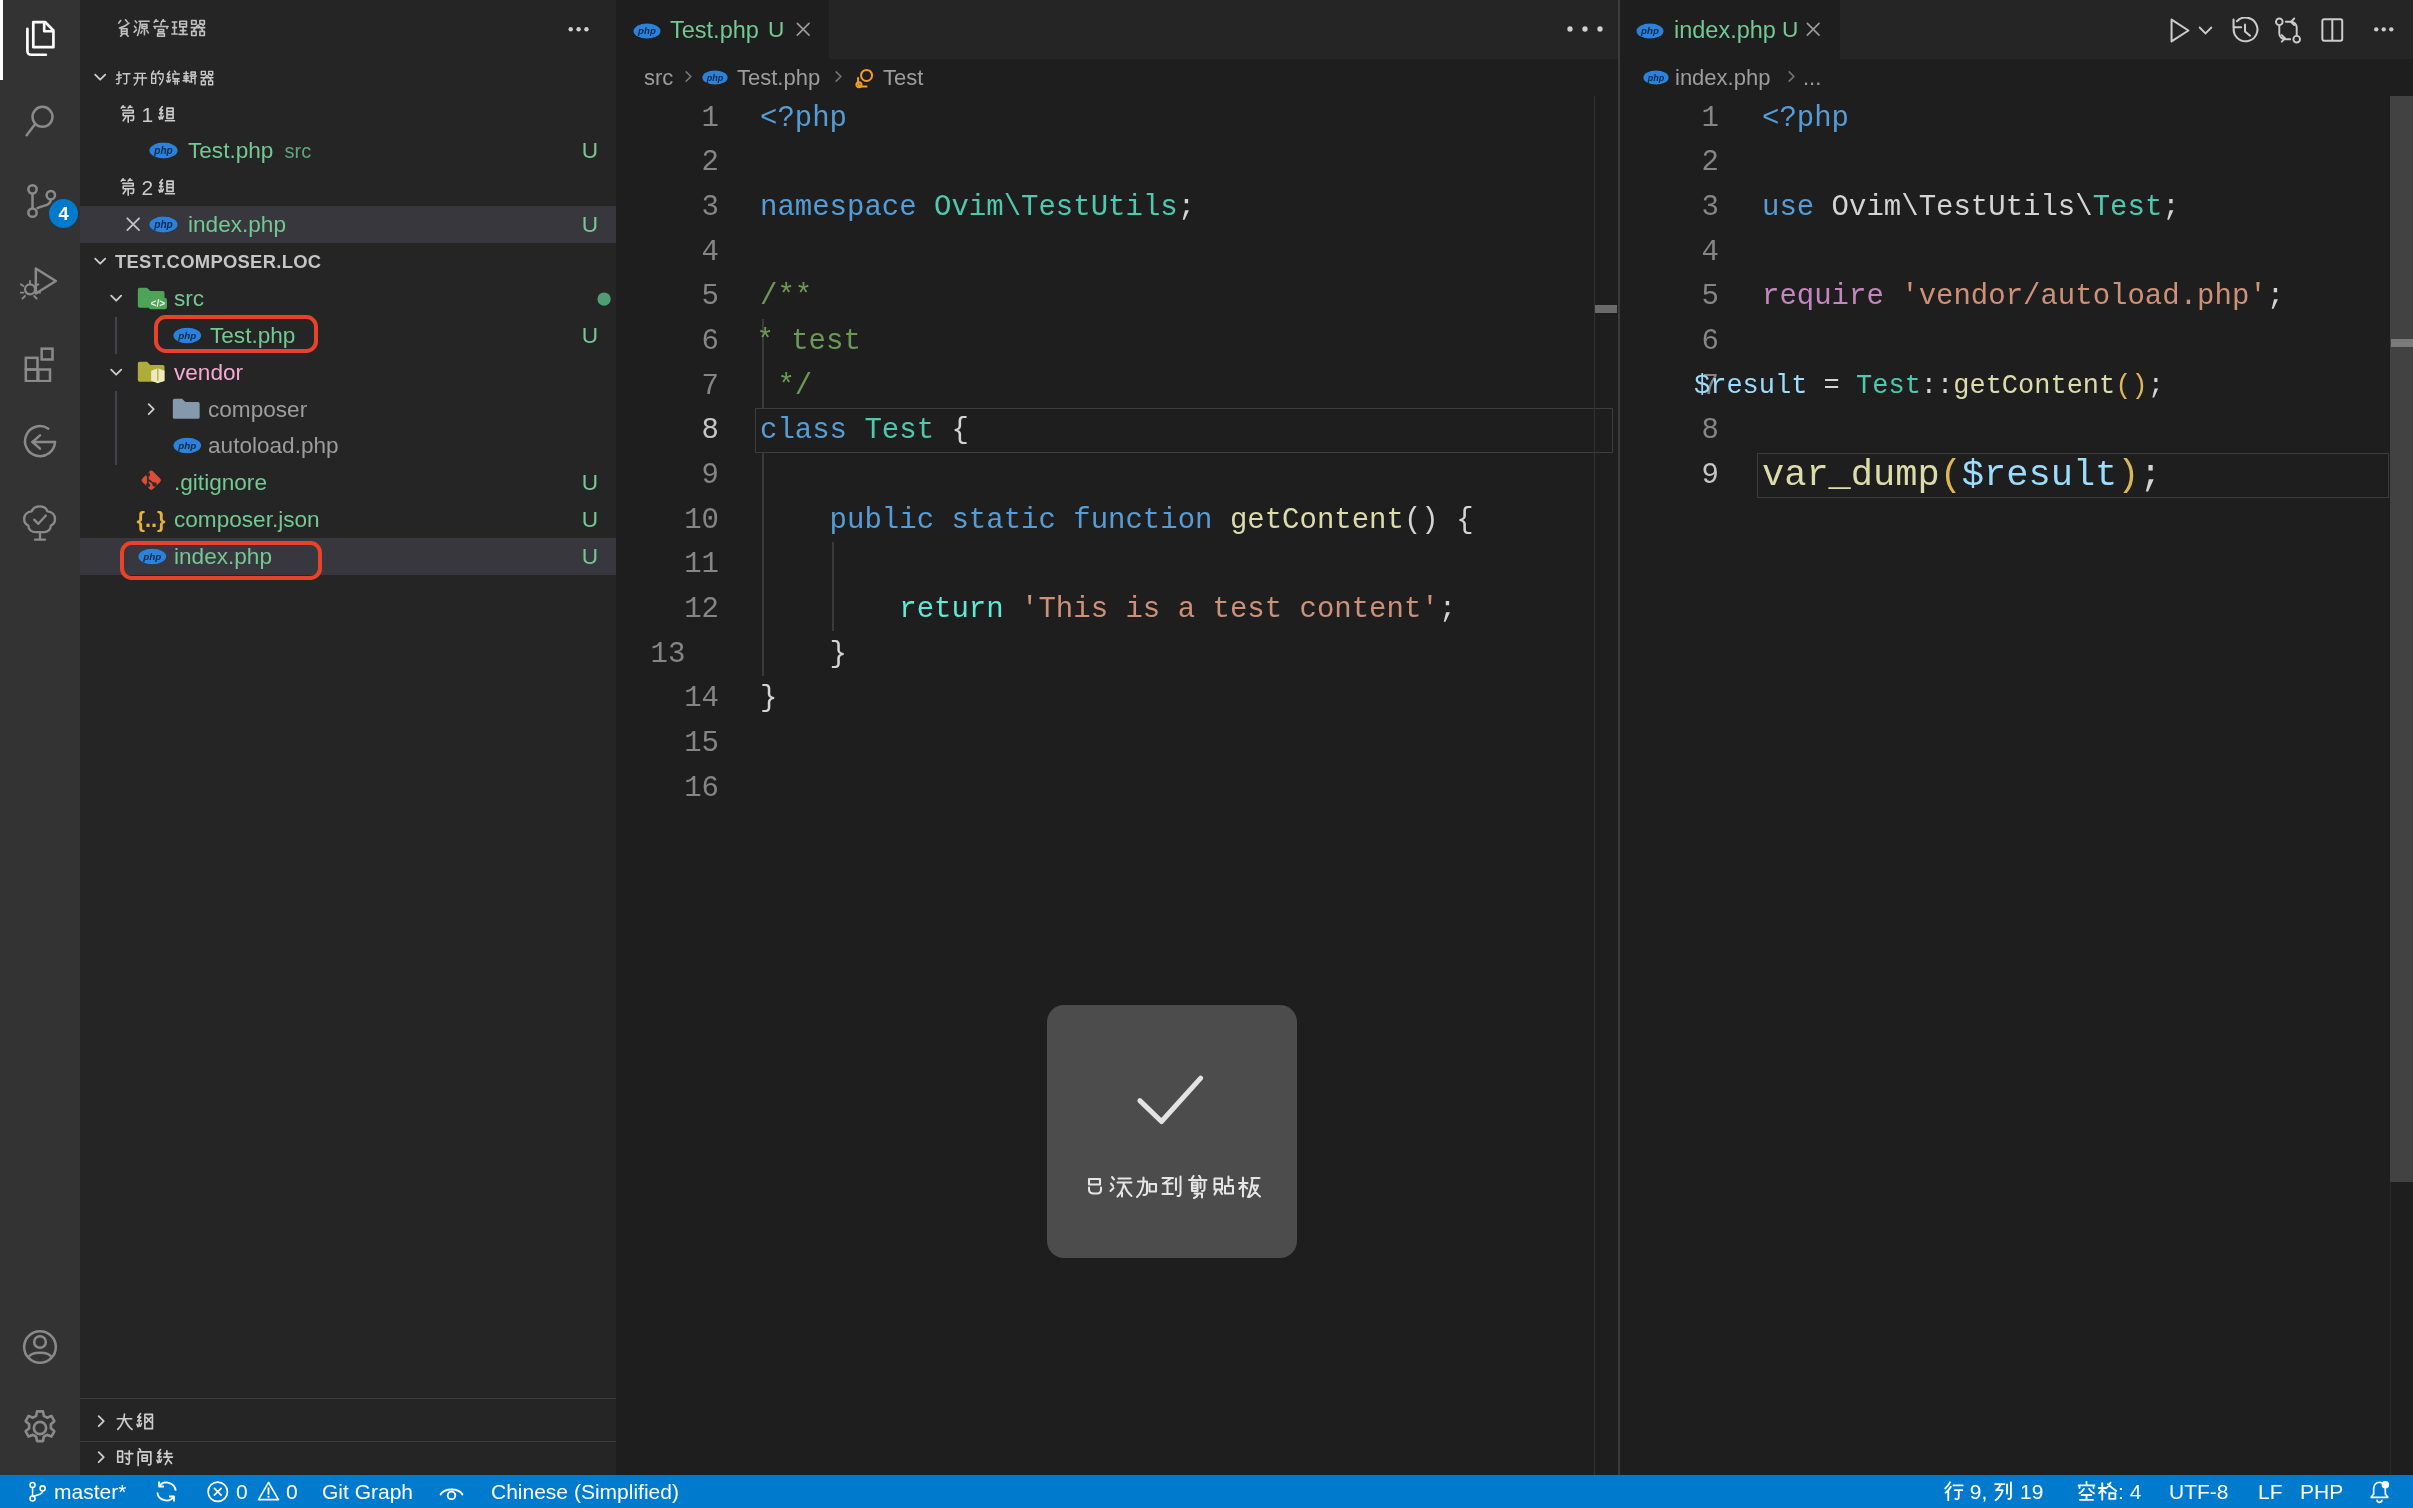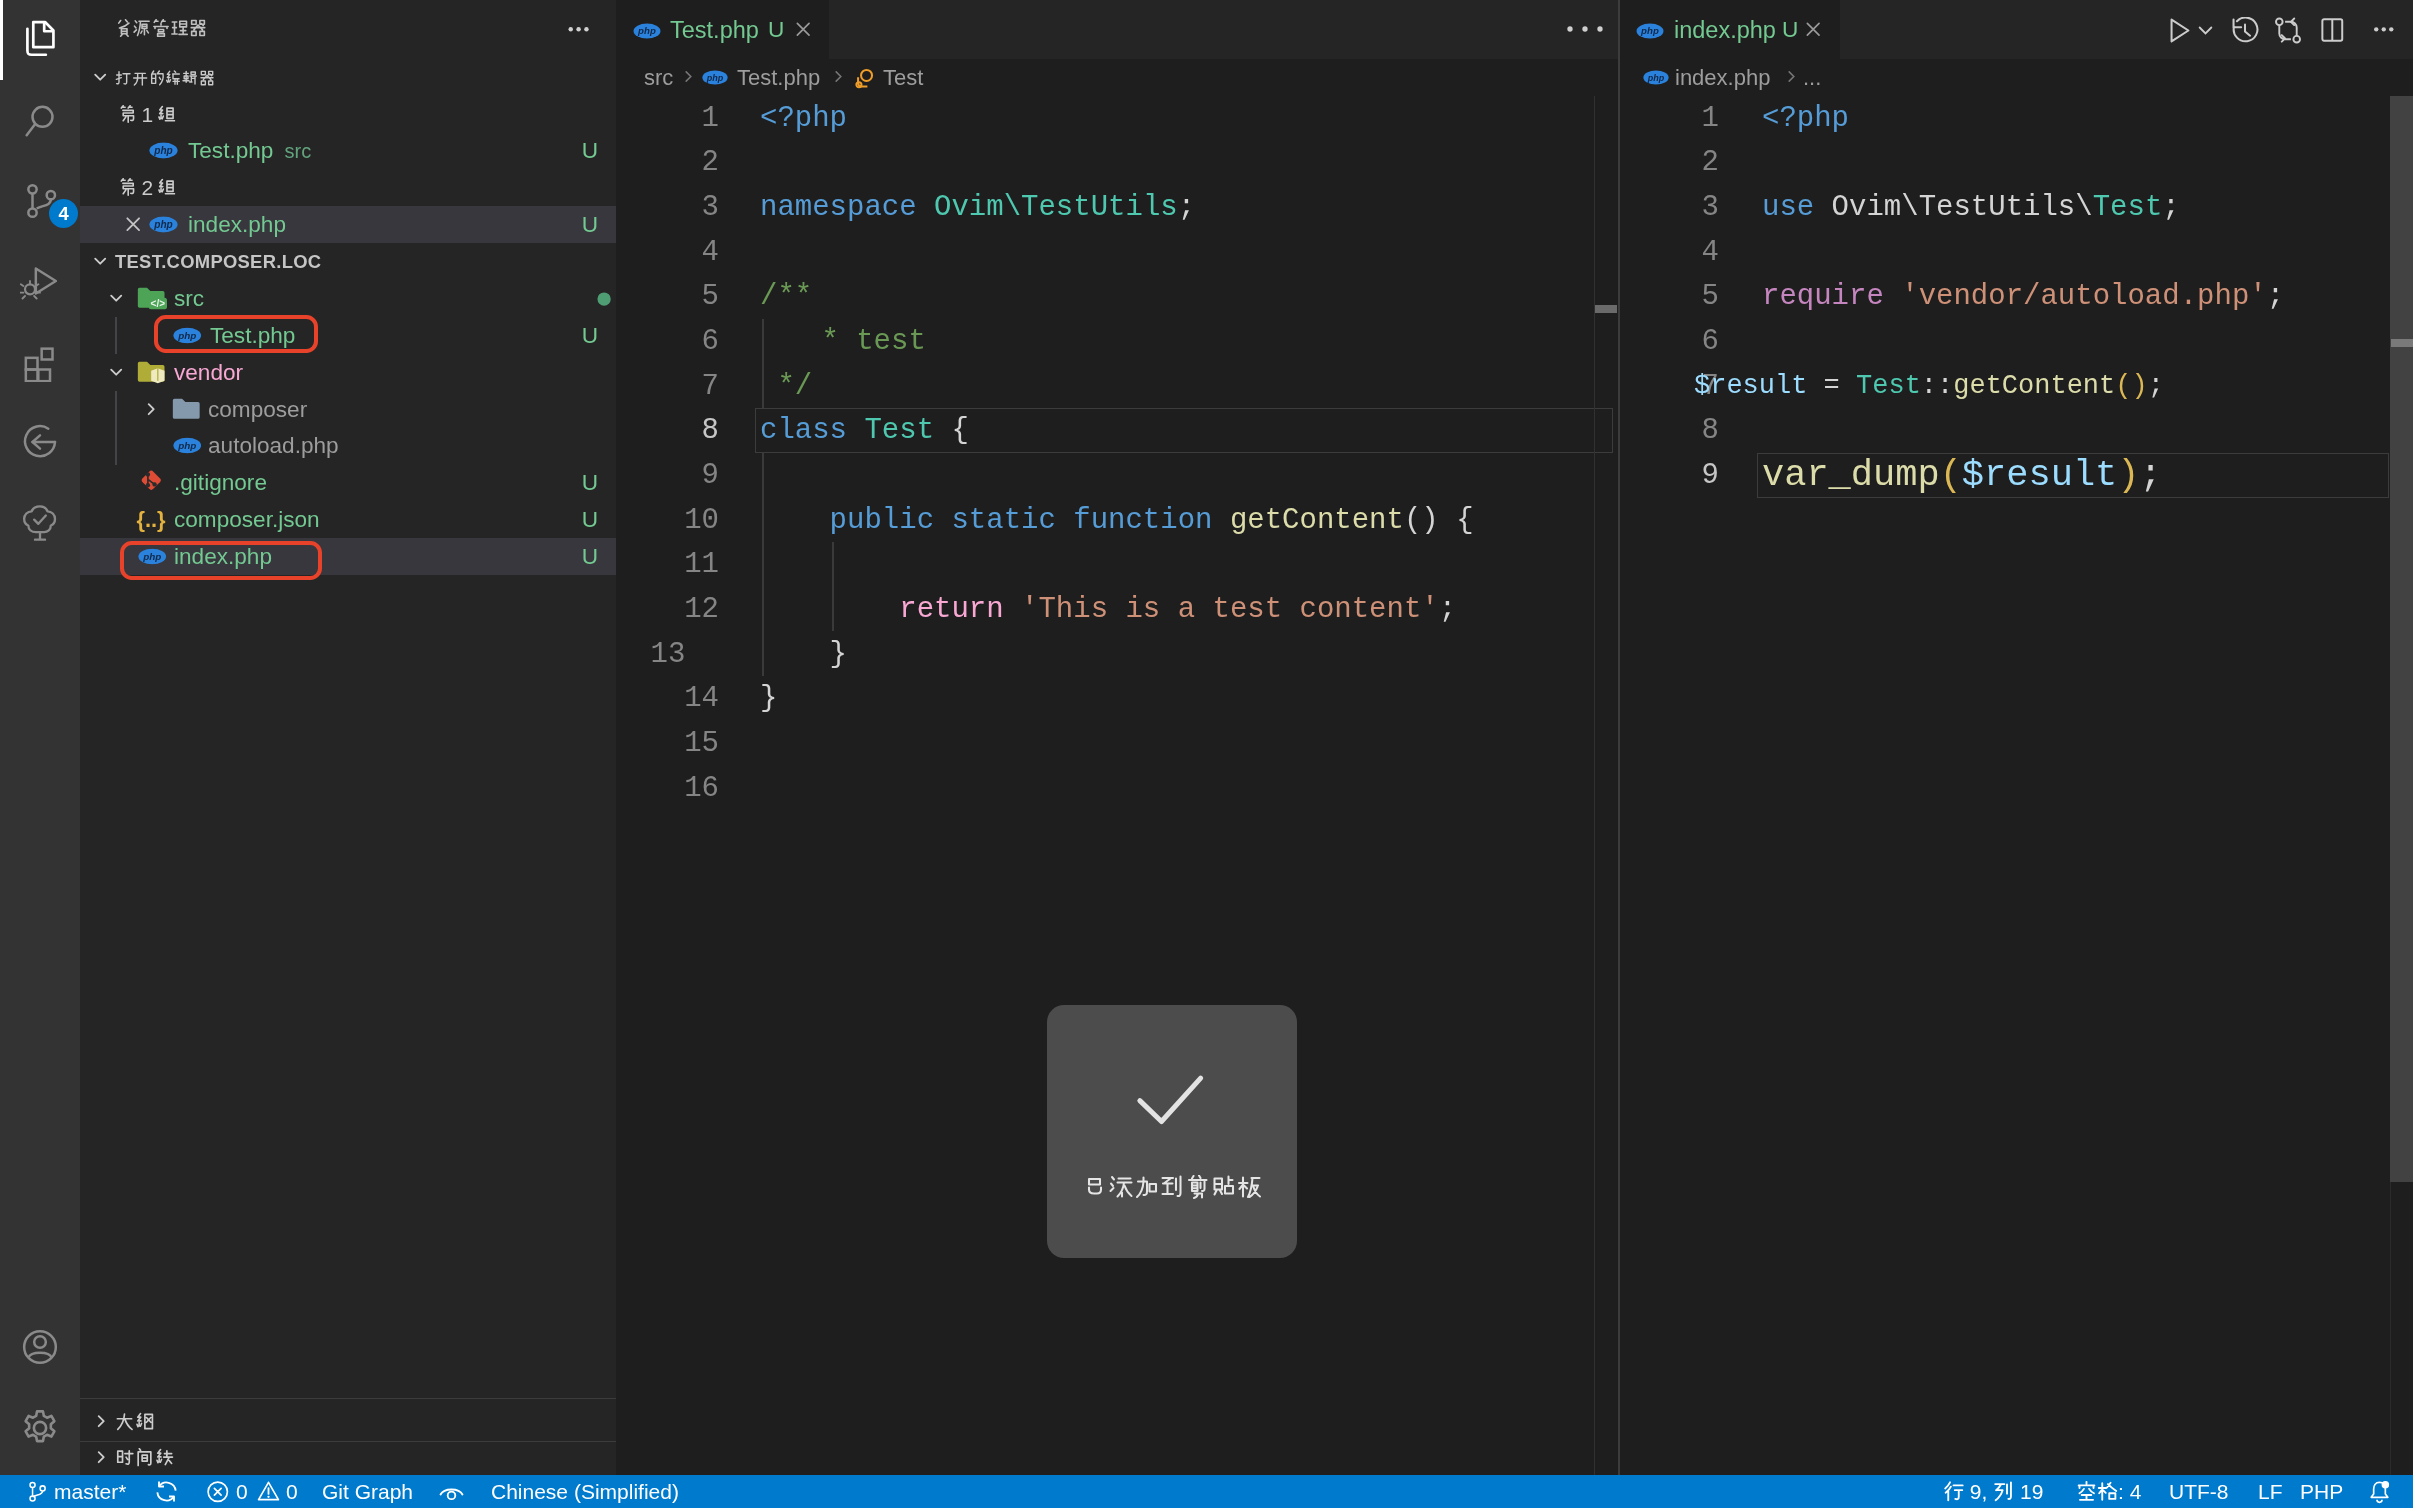--- a/index.html
+++ b/index.html
@@ -290,25 +290,25 @@
 <div class="abs mono" style="left:617px;top:498px;width:102px;height:45px;line-height:45px;font-size:29px;color:#858585;text-align:right">10</div>
 <div class="abs mono" style="left:617px;top:542px;width:102px;height:45px;line-height:45px;font-size:29px;color:#858585;text-align:right">11</div>
 <div class="abs mono" style="left:617px;top:587px;width:102px;height:45px;line-height:45px;font-size:29px;color:#858585;text-align:right">12</div>
 <div class="abs mono" style="left:617px;top:632px;width:102px;height:45px;line-height:45px;font-size:29px;color:#858585;text-align:center">13</div>
 <div class="abs mono" style="left:617px;top:676px;width:102px;height:45px;line-height:45px;font-size:29px;color:#858585;text-align:right">14</div>
 <div class="abs mono" style="left:617px;top:721px;width:102px;height:45px;line-height:45px;font-size:29px;color:#858585;text-align:right">15</div>
 <div class="abs mono" style="left:617px;top:766px;width:102px;height:45px;line-height:45px;font-size:29px;color:#858585;text-align:right">16</div>
 <div class="abs mono" style="left:760px;top:96px;height:45px;line-height:45px;font-size:29px;white-space:pre"><span style="color:#569CD6">&lt;?php</span></div>
 <div class="abs mono" style="left:760px;top:185px;height:45px;line-height:45px;font-size:29px;white-space:pre"><span style="color:#569CD6">namespace</span><span style="color:#4EC9B0"> Ovim\TestUtils</span><span style="color:#D4D4D4">;</span></div>
 <div class="abs mono" style="left:760px;top:274px;height:45px;line-height:45px;font-size:29px;white-space:pre"><span style="color:#6A9955">/**</span></div>
-<div class="abs mono" style="left:804px;top:319px;height:45px;line-height:45px;font-size:29px;white-space:pre"><span style="color:#6A9955"> * test</span></div>
+<div class="abs mono" style="left:739px;top:319px;height:45px;line-height:45px;font-size:29px;white-space:pre"><span style="color:#6A9955"> * test</span></div>
 <div class="abs mono" style="left:760px;top:364px;height:45px;line-height:45px;font-size:29px;white-space:pre"><span style="color:#6A9955"> */</span></div>
 <div class="abs mono" style="left:760px;top:408px;height:45px;line-height:45px;font-size:29px;white-space:pre"><span style="color:#569CD6">class</span><span style="color:#4EC9B0"> Test </span><span style="color:#D4D4D4">{</span></div>
 <div class="abs mono" style="left:760px;top:498px;height:45px;line-height:45px;font-size:29px;white-space:pre"><span style="color:#569CD6">    public static function</span><span style="color:#DCDCAA"> getContent</span><span style="color:#D4D4D4">() {</span></div>
-<div class="abs mono" style="left:760px;top:587px;height:45px;line-height:45px;font-size:29px;white-space:pre"><span style="color:#f9a8d4">        return</span><span style="color:#CE9178"> 'This is a test content'</span><span style="color:#D4D4D4">;</span></div>
+<div class="abs mono" style="left:760px;top:587px;height:45px;line-height:45px;font-size:29px;white-space:pre"><span style="color:#5eead4">        return</span><span style="color:#CE9178"> 'This is a test content'</span><span style="color:#D4D4D4">;</span></div>
 <div class="abs mono" style="left:760px;top:632px;height:45px;line-height:45px;font-size:29px;white-space:pre"><span style="color:#D4D4D4">    }</span></div>
 <div class="abs mono" style="left:760px;top:676px;height:45px;line-height:45px;font-size:29px;white-space:pre"><span style="color:#D4D4D4">}</span></div>
 <svg class="abs" style="left:1636px;top:22.6px" width="28" height="16" viewBox="0 0 66 38">
     <use href="#php"></use>
   </svg>
 <div class="abs grn" style="left:1674px;top:0;height:59px;line-height:60px;font-size:23.5px">index.php</div>
 <div class="abs grn" style="left:1782px;top:0;height:59px;line-height:60px;font-size:22.6px">U</div>
 <svg class="abs" style="left:1804px;top:20px" width="18.4" height="18.4" viewBox="0 0 22 22">
     <path d="M4 4l14 14M18 4L4 18" fill="none" stroke="#9a9a9a" stroke-width="2" stroke-linecap="round"></path>
   </svg>

